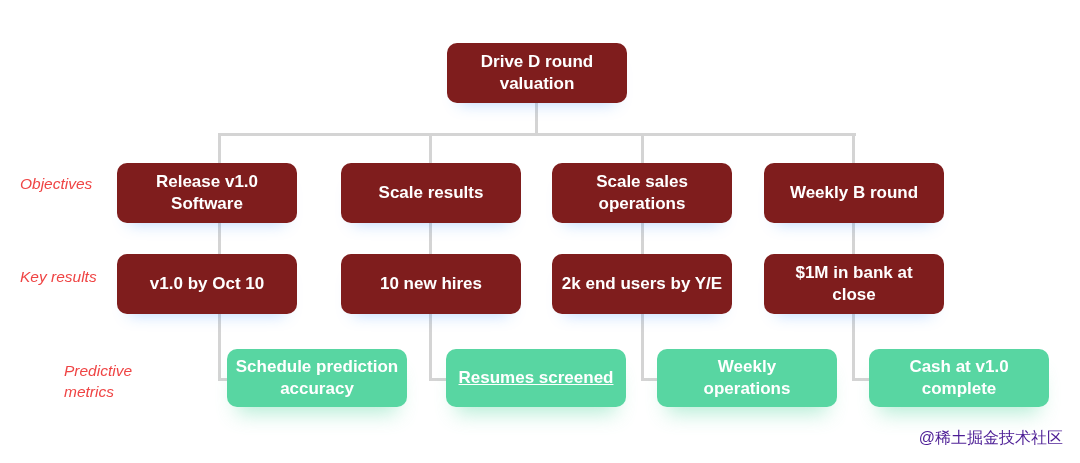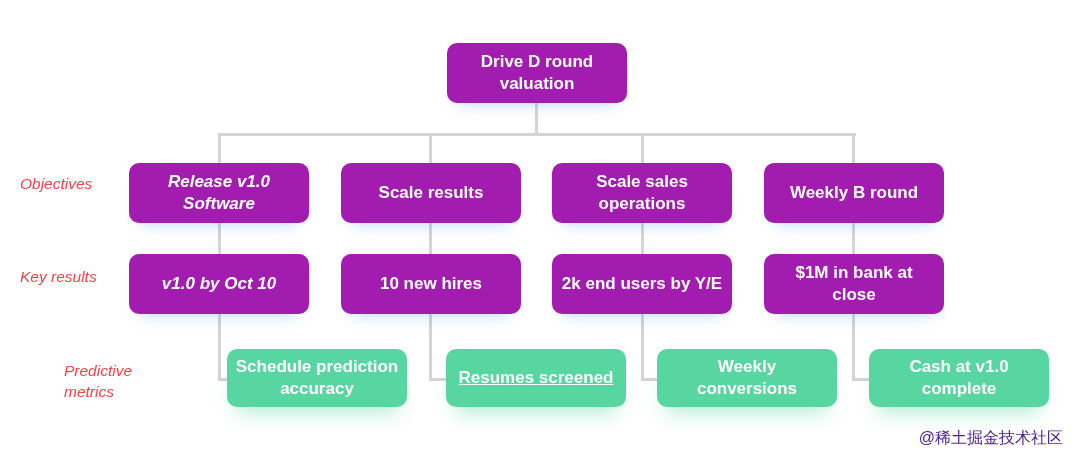--- a/index.html
+++ b/index.html
@@ -41,32 +41,32 @@
     text-align: center;
     color: #ffffff;
     font-weight: 700;
     font-size: 17px;
     line-height: 1.28;
     white-space: pre-line;
     box-sizing: border-box;
     padding: 2px 6px;
   }
   .blue {
-    background: #a21caf;
+    background: #7f1d1d;
     box-shadow: 0 12px 16px -12px rgba(38, 132, 255, 0.35);
   }
   .green {
     background: #58d6a2;
     height: 58px;
     box-shadow: 0 16px 20px -10px rgba(88, 214, 162, 0.45);
   }
 
   .root-node { left: 447px; top: 43px; width: 180px; height: 60px; }
 
-  .col1 { left: 129px; font-style: italic; } .col2 { left: 341px; } .col3 { left: 552px; } .col4 { left: 764px; }
+  .col1 { left: 117px; } .col2 { left: 341px; } .col3 { left: 552px; } .col4 { left: 764px; }
   .row-obj { top: 163px; }
   .row-kr  { top: 254px; }
 
   .g1 { left: 227px; } .g2 { left: 446px; text-decoration: underline; } .g3 { left: 657px; } .g4 { left: 869px; }
   .row-pm { top: 349px; }
 
   
   .row-label {
     position: absolute;
     left: 20px;
@@ -133,19 +133,19 @@
   <div class="node blue col1 row-kr">v1.0 by Oct 10</div>
   <div class="node blue col2 row-kr">10 new hires</div>
   <div class="node blue col3 row-kr">2k end users by Y/E</div>
   <div class="node blue col4 row-kr">$1M in bank at
 close</div>
 
   <div class="node green g1 row-pm">Schedule prediction
 accuracy</div>
   <div class="node green g2 row-pm">Resumes screened</div>
   <div class="node green g3 row-pm">Weekly
-conversions</div>
+operations</div>
   <div class="node green g4 row-pm">Cash at v1.0
 complete</div>
 
   <div class="watermark">@稀土掘金技术社区</div>
 
 </div>
 
 </body></html>

